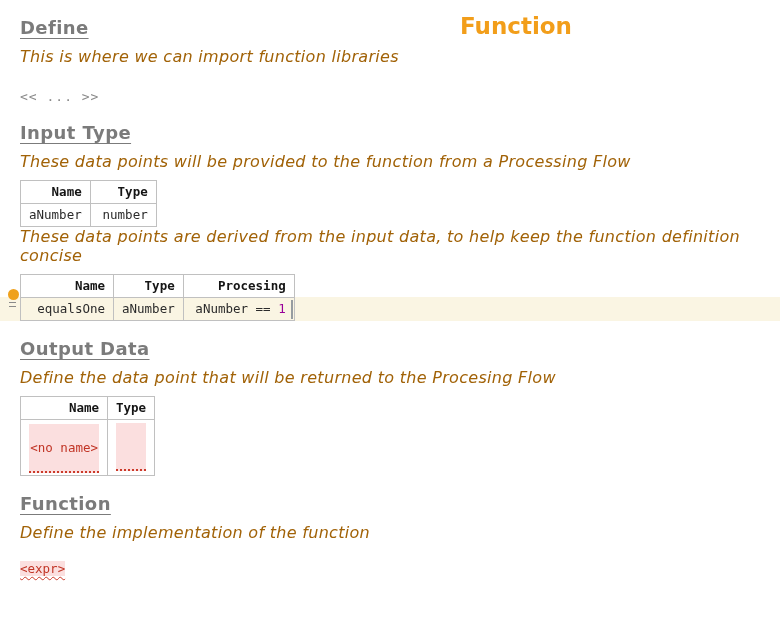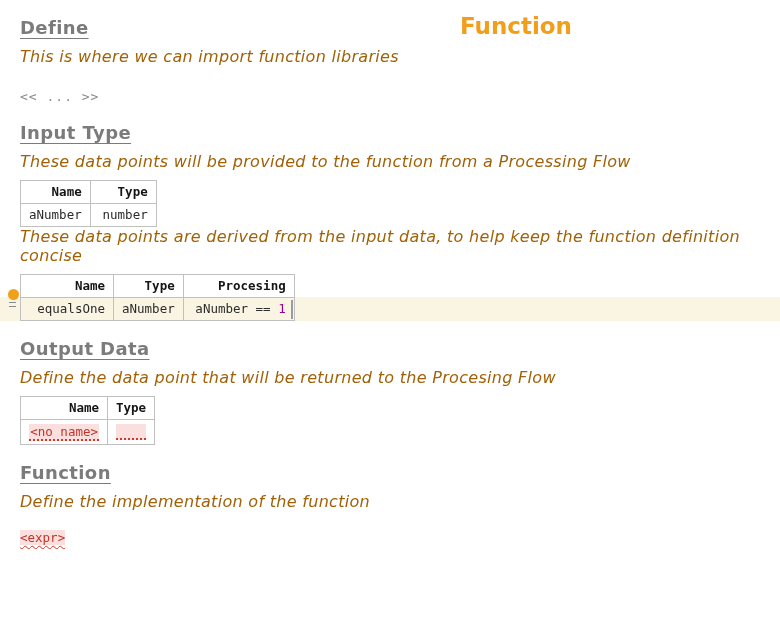--- a/index.html
+++ b/index.html
@@ -108,21 +108,21 @@
     position:absolute; left:1px; top:13px;
     width:7px; height:3px;
     border-top:1px solid #8a8a8a;
     border-bottom:1px solid #8a8a8a;
   }
 
   .error-chip {
     background:#fbdfdf;
     color:#c13526;
     border-bottom:2px dotted #cc3a2a;
-    padding:0 1px;
+    padding:16px 1px;
   }
   .error-chip.empty {
     display:inline-block;
     width:28px; height:14px;
     vertical-align:middle;
   }
   .expr-chip {
     display:inline-block;
     margin:10px 0 0 20px;
     font-family:"DejaVu Sans Mono", monospace;

